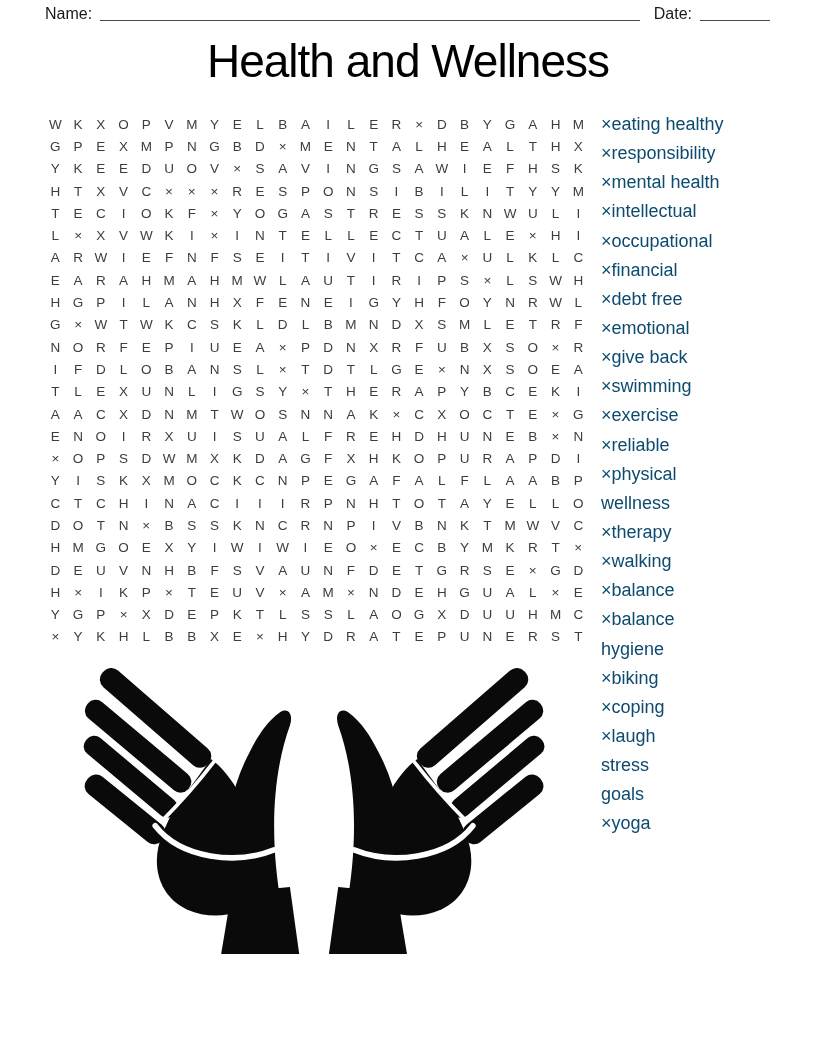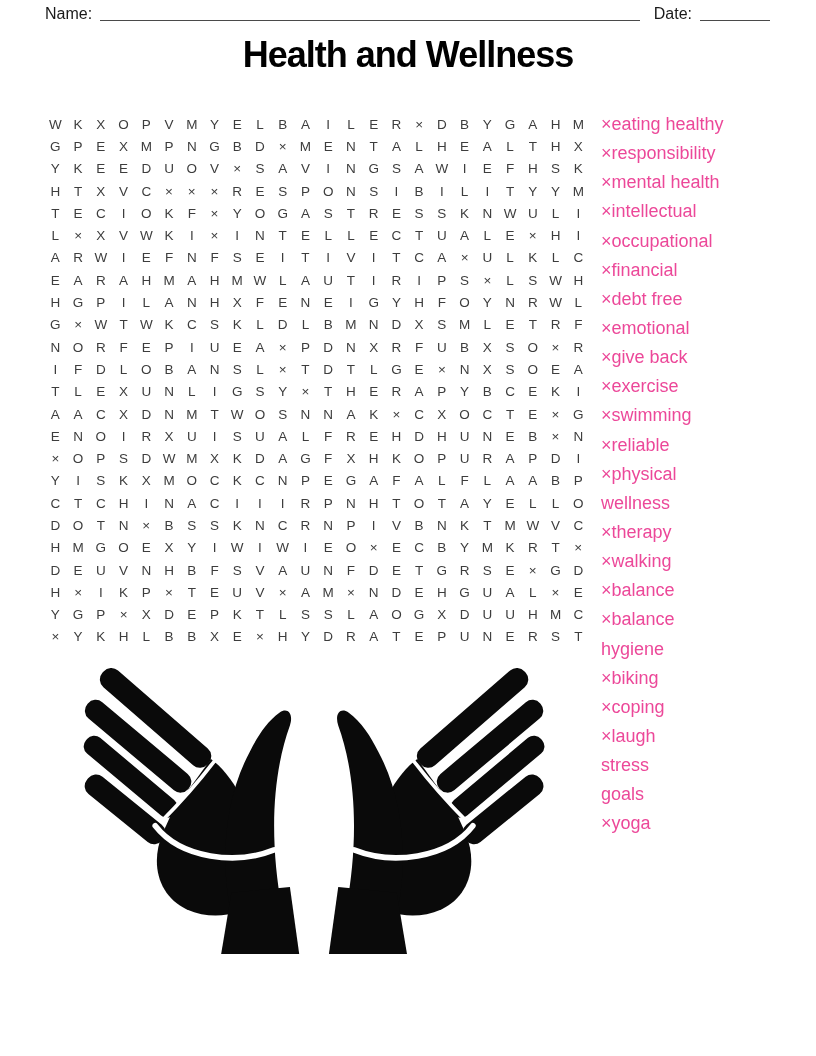--- a/index.html
+++ b/index.html
@@ -17,37 +17,37 @@
     flex:1; height:16px; margin:0 14px 3px 8px;
     border-bottom:1.6px solid #4a4a4a;
   }
   .date-line {
     width:70px; height:16px; margin:0 0 3px 8px;
     border-bottom:1.6px solid #4a4a4a;
   }
   
   .page-title {
     position:absolute; top:34px; left:0; width:100%;
-    text-align:center; font-size:36px; font-weight:700;
+    text-align:center; font-size:46px; font-weight:400;
     letter-spacing:-1px; color:#000000;
   }
   
   .grid {
     position:absolute; left:44px; top:113px;
     display:grid; grid-template-columns:repeat(24, 22.74px);
     grid-auto-rows:22.3px;
   }
   .cell {
     display:flex; align-items:center; justify-content:center;
     font-size:13.5px; color:#3d3d3d;
   }
   
   .word-list {
     position:absolute; left:601px; top:110px;
-    font-size:18px; color:#ec4899;
+    font-size:18px; color:#0c4a6e;
   }
   .word-item { height:29.15px; display:flex; align-items:center; white-space:nowrap; }
   
   .hands-wrap { position:absolute; left:82px; top:666px; width:466px; height:288px; }
   .hands-wrap svg { display:block; width:100%; height:100%; }
 </style>
 </head>
 <body>
 
 <div class="header-row">
@@ -641,22 +641,22 @@
 <div class="word-list" id="words">
     <div class="word-item">×eating healthy</div>
     <div class="word-item">×responsibility</div>
     <div class="word-item">×mental health</div>
     <div class="word-item">×intellectual</div>
     <div class="word-item">×occupational</div>
     <div class="word-item">×financial</div>
     <div class="word-item">×debt free</div>
     <div class="word-item">×emotional</div>
     <div class="word-item">×give back</div>
+    <div class="word-item">×swimming</div>
     <div class="word-item">×exercise</div>
-    <div class="word-item">×swimming</div>
     <div class="word-item">×reliable</div>
     <div class="word-item">×physical</div>
     <div class="word-item">wellness</div>
     <div class="word-item">×therapy</div>
     <div class="word-item">×walking</div>
     <div class="word-item">×balance</div>
     <div class="word-item">×balance</div>
     <div class="word-item">hygiene</div>
     <div class="word-item">×biking</div>
     <div class="word-item">×coping</div>

